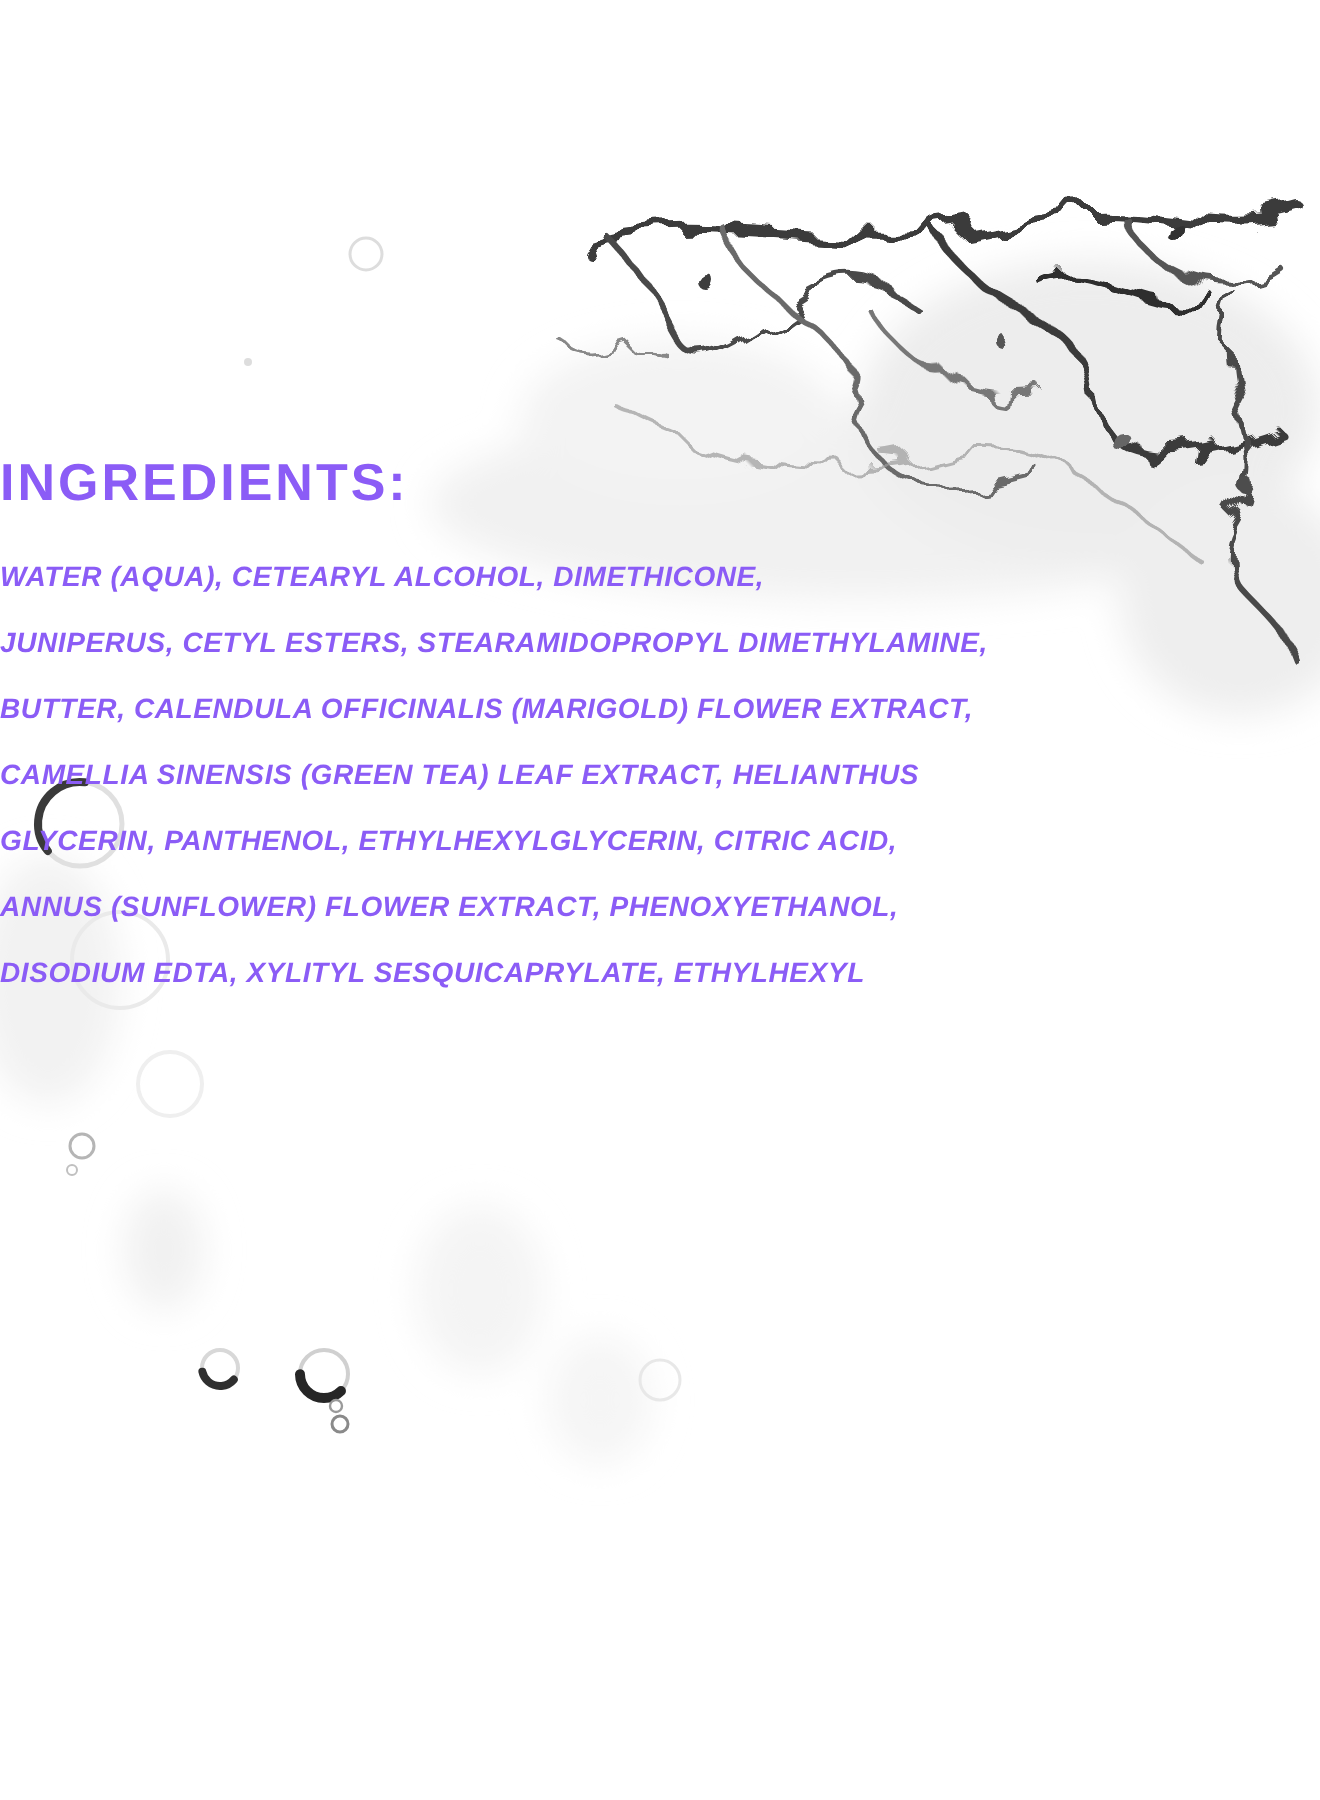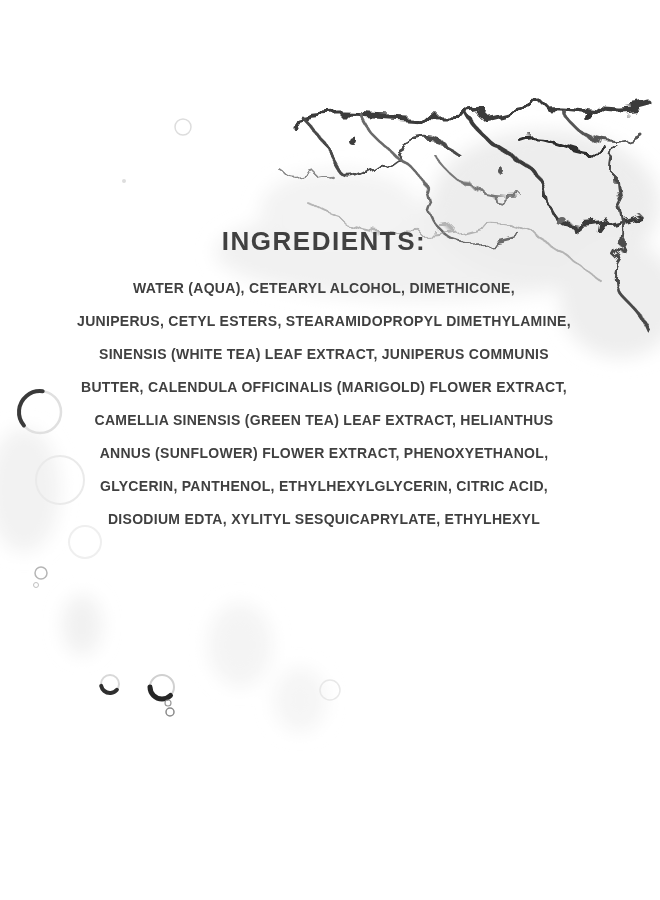--- a/index.html
+++ b/index.html
@@ -6,27 +6,27 @@
   .page{
     position:relative;
     width:660px;height:900px;
     background:#ffffff;
     overflow:hidden;
     font-family:"Liberation Sans", sans-serif;
   }
   .decor{position:absolute;left:0;top:0;width:660px;height:900px;z-index:0;}
   .label-text{
     position:absolute;left:0;right:12px;top:226px;
-    z-index:1;text-align:center;color:#404040;
+    z-index:1;text-align:left;color:#8b5cf6;
   }
   .title{
     margin:0 0 15px 0;
     font-size:26px;font-weight:700;letter-spacing:1.5px;
   }
-  .lines{margin:0;}
+  .lines{margin:0;font-style:italic;}
   .line{
     font-size:14px;font-weight:700;line-height:33px;
     letter-spacing:0.3px;white-space:nowrap;
   }
 </style>
 </head>
 <body>
 
 <div class="page">
 
@@ -109,22 +109,21 @@
       <circle cx="170" cy="712" r="4" stroke="#8a8a8a" stroke-width="1.5"></circle>
       <circle cx="330" cy="690" r="10" stroke="#e8e8e8" stroke-width="1.5"></circle>
     </g>
   </svg>
 
   <div class="label-text">
     <h1 class="title">INGREDIENTS:</h1>
     <div class="lines">
       <div class="line">WATER (AQUA), CETEARYL ALCOHOL, DIMETHICONE,</div>
       <div class="line">JUNIPERUS, CETYL ESTERS, STEARAMIDOPROPYL DIMETHYLAMINE,</div>
-      <div class="line">SINENSIS (WHITE TEA) LEAF EXTRACT, JUNIPERUS COMMUNIS</div>
       <div class="line">BUTTER, CALENDULA OFFICINALIS (MARIGOLD) FLOWER EXTRACT,</div>
       <div class="line">CAMELLIA SINENSIS (GREEN TEA) LEAF EXTRACT, HELIANTHUS</div>
+      <div class="line">GLYCERIN, PANTHENOL, ETHYLHEXYLGLYCERIN, CITRIC ACID,</div>
       <div class="line">ANNUS (SUNFLOWER) FLOWER EXTRACT, PHENOXYETHANOL,</div>
-      <div class="line">GLYCERIN, PANTHENOL, ETHYLHEXYLGLYCERIN, CITRIC ACID,</div>
       <div class="line">DISODIUM EDTA, XYLITYL SESQUICAPRYLATE, ETHYLHEXYL</div>
     </div>
   </div>
 
 </div>
 
 </body></html>

